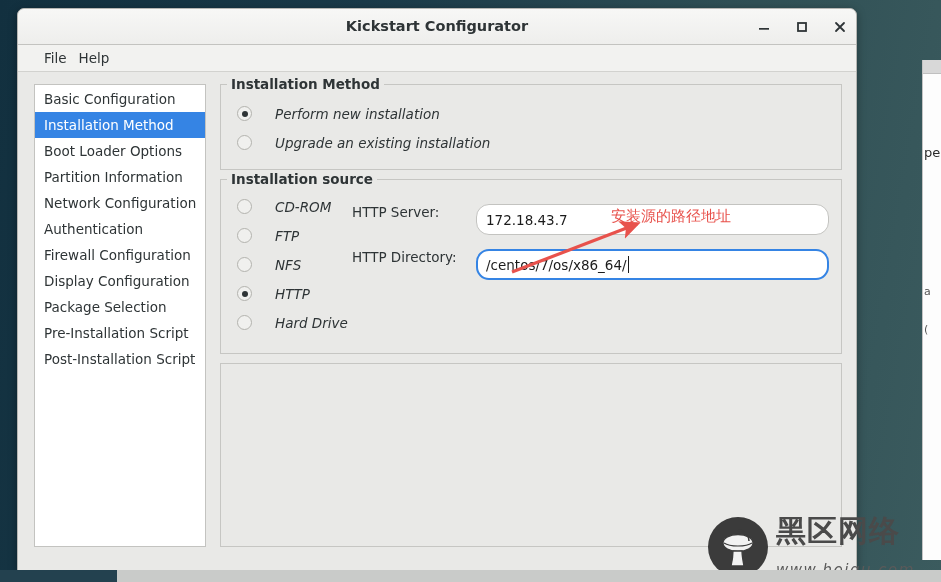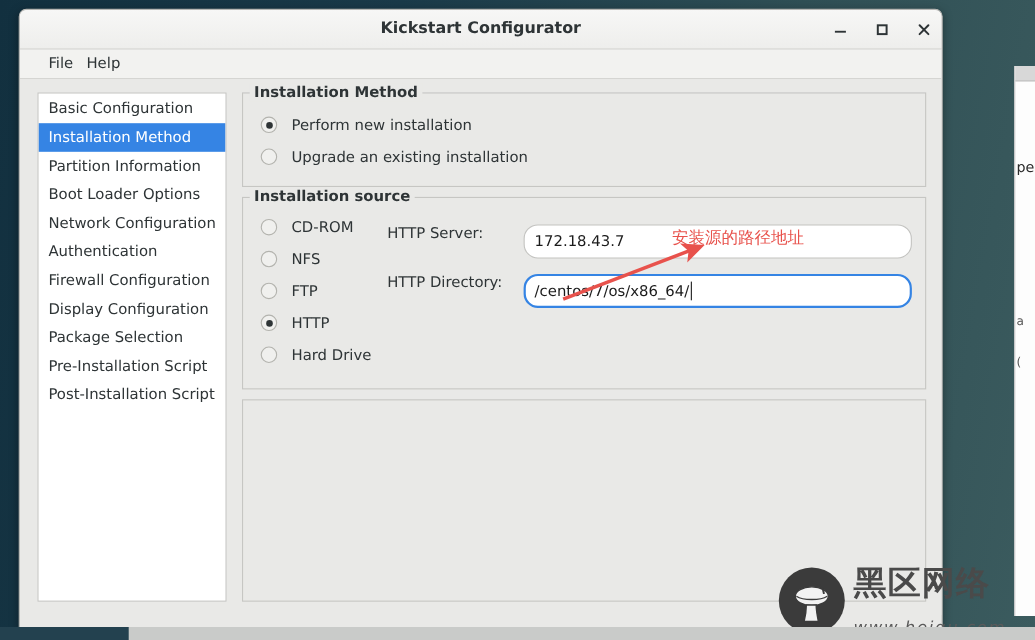--- a/index.html
+++ b/index.html
@@ -189,22 +189,23 @@
     font-size: 13.5px;
     font-weight: bold;
     color: #2e3436;
   }
   .frame-inner { padding: 14px 10px 12px 16px; }
 
   
   .radio-row {
     display: flex;
     align-items: center;
-    gap: 13px;
+    gap: 23px;
     height: 29px;
+    font-style: italic;
   }
   .radio {
     width: 15px; height: 15px;
     border-radius: 50%;
     border: 1px solid #b3b3ae;
     background: #f0f0ee;
     display: flex;
     align-items: center;
     justify-content: center;
     flex: 0 0 auto;
@@ -292,20 +293,21 @@
     width: 941px; height: 582px;
     pointer-events: none;
   }
 
   
   #watermark {
     position: absolute;
     left: 708px;
     top: 516px;
     display: flex;
+    align-items: center;
     gap: 8px;
     pointer-events: none;
   }
   #wm-logo {
     width: 60px; height: 60px;
     border-radius: 50%;
     background: #3b3b3b;
     display: flex; align-items: center; justify-content: center;
     flex: 0 0 auto;
   }
@@ -365,22 +367,22 @@
     <div id="menubar">
       <div class="menu-item">File</div>
       <div class="menu-item">Help</div>
     </div>
 
     <div id="win-body">
 
       <div id="sidebar">
         <div class="side-item">Basic Configuration</div>
         <div class="side-item selected">Installation Method</div>
+        <div class="side-item">Boot Loader Options</div>
         <div class="side-item">Partition Information</div>
-        <div class="side-item">Boot Loader Options</div>
         <div class="side-item">Network Configuration</div>
         <div class="side-item">Authentication</div>
         <div class="side-item">Firewall Configuration</div>
         <div class="side-item">Display Configuration</div>
         <div class="side-item">Package Selection</div>
         <div class="side-item">Pre-Installation Script</div>
         <div class="side-item">Post-Installation Script</div>
       </div>
 
       <div id="panel-stack">
@@ -403,25 +405,25 @@
           <div class="frame-title">Installation source</div>
           <div id="src-inner">
 
             <div id="src-radios">
               <div class="radio-row">
                 <span class="radio"></span>
                 <span class="radio-label">CD-ROM</span>
               </div>
               <div class="radio-row">
                 <span class="radio"></span>
-                <span class="radio-label">NFS</span>
+                <span class="radio-label">FTP</span>
               </div>
               <div class="radio-row">
                 <span class="radio"></span>
-                <span class="radio-label">FTP</span>
+                <span class="radio-label">NFS</span>
               </div>
               <div class="radio-row">
                 <span class="radio checked"></span>
                 <span class="radio-label">HTTP</span>
               </div>
               <div class="radio-row">
                 <span class="radio"></span>
                 <span class="radio-label">Hard Drive</span>
               </div>
             </div>

